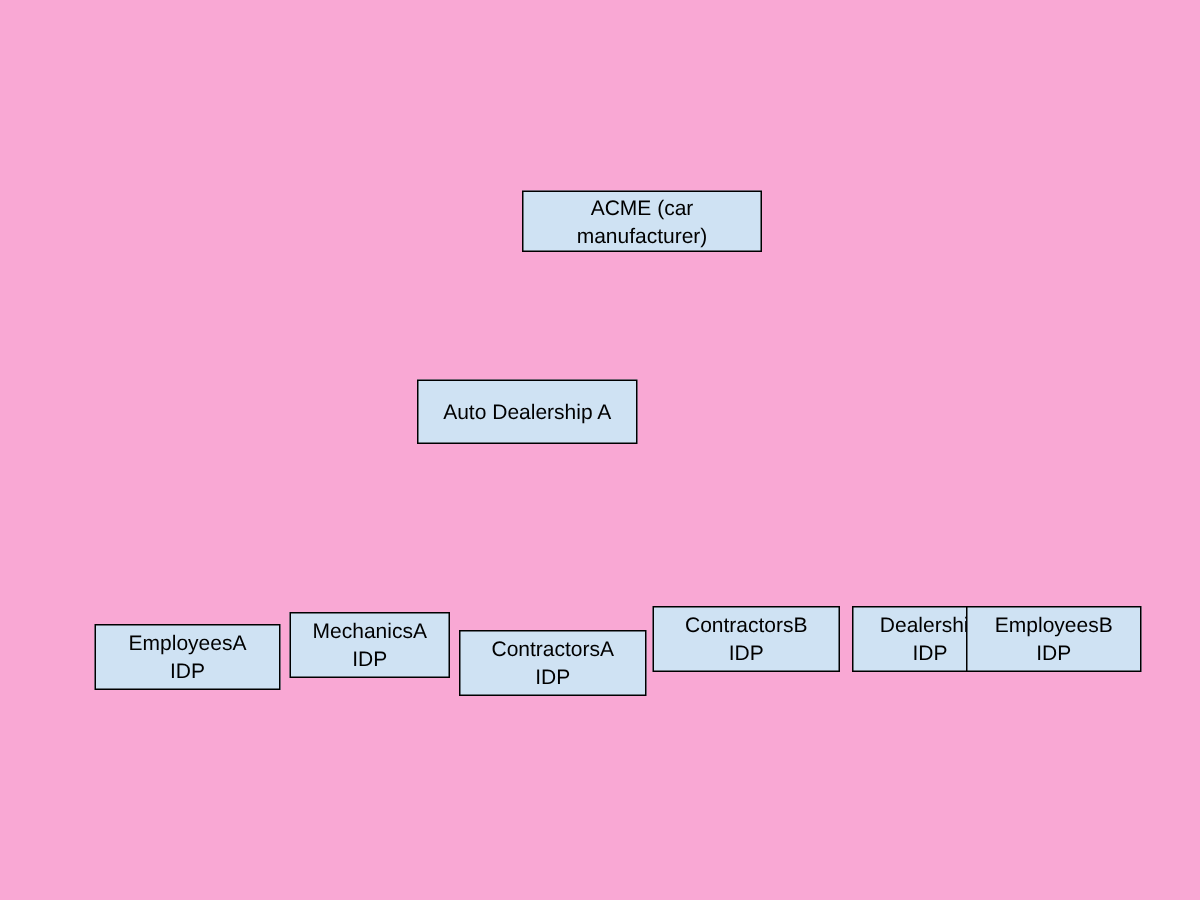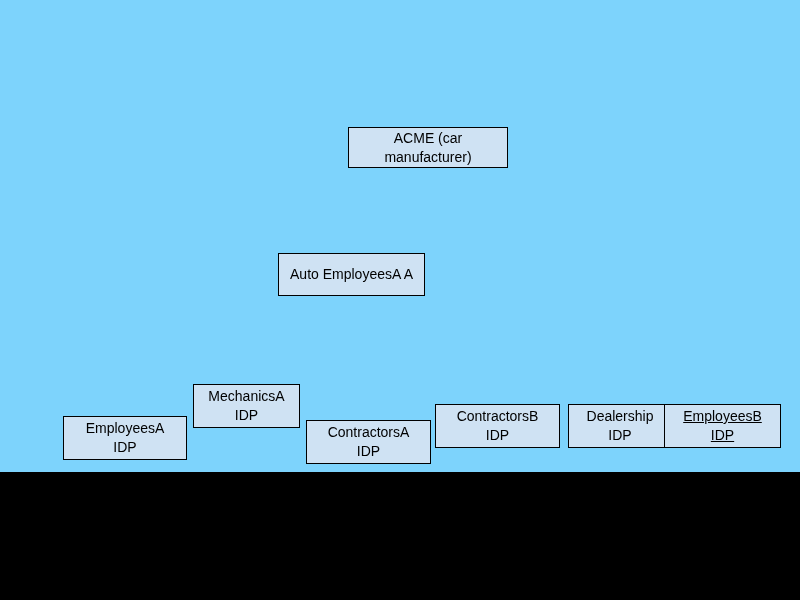--- a/index.html
+++ b/index.html
@@ -9,22 +9,22 @@
   body {
     width: 800px;
     height: 600px;
     background: #000000;
     overflow: hidden;
     font-family: "Liberation Sans", sans-serif;
   }
   .canvas {
     position: relative;
     width: 800px;
-    height: 472px;
-    background: #7dd3fc;
+    height: 600px;
+    background: #f9a8d4;
   }
   .node {
     position: absolute;
     box-sizing: border-box;
     background: #cfe2f3;
     border: 1px solid #000000;
     color: #000000;
     font-size: 14px;
     line-height: 19px;
     display: flex;
@@ -33,35 +33,35 @@
     text-align: center;
     white-space: pre-line;
   }
   
   .n-acme          { left: 348px; top: 127px; width: 160px; height: 41px; }
   
   .n-dealership-a  { left: 278px; top: 253px; width: 147px; height: 43px; }
   .n-dealership-b  { left: 455px; top: 253px; width: 150px; height: 43px; }
   
   .n-employees-a   { left:  63px; top: 416px; width: 124px; height: 44px; }
-  .n-mechanics-a   { left: 193px; top: 384px; width: 107px; height: 44px; }
+  .n-mechanics-a   { left: 193px; top: 408px; width: 107px; height: 44px; }
   .n-contractors-a { left: 306px; top: 404px; width: 125px; height: 44px; margin-top: 16px; }
   .n-contractors-b { left: 435px; top: 404px; width: 125px; height: 44px; }
   .n-mechanics-b   { left: 568px; top: 404px; width: 104px; height: 44px; }
-  .n-employees-b   { left: 664px; top: 404px; width: 117px; height: 44px; text-decoration: underline; }
+  .n-employees-b   { left: 644px; top: 404px; width: 117px; height: 44px; }
 </style>
 </head>
 <body>
 
 <div class="canvas">
 
   <div class="node n-acme">ACME (car
 manufacturer)</div>
 
-  <div class="node n-dealership-a">Auto EmployeesA A</div>
+  <div class="node n-dealership-a">Auto Dealership A</div>
 
 
   <div class="node n-employees-a">EmployeesA
 IDP</div>
 
   <div class="node n-mechanics-a">MechanicsA
 IDP</div>
 
   <div class="node n-contractors-a">ContractorsA
 IDP</div>

